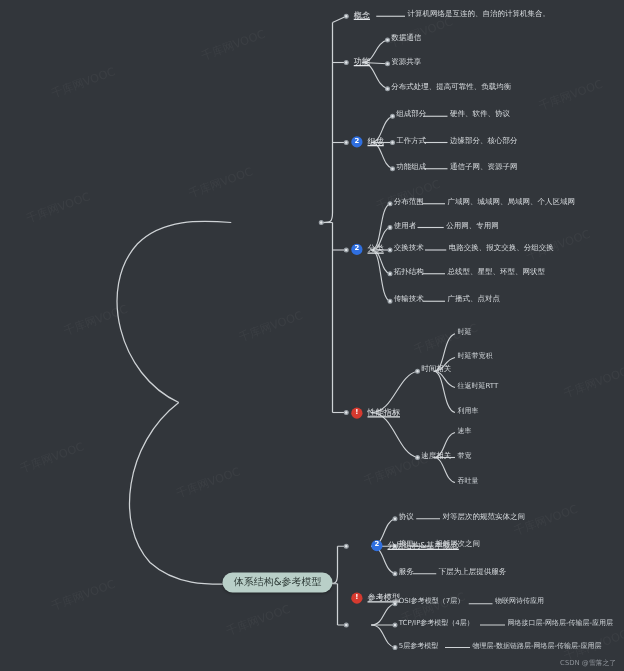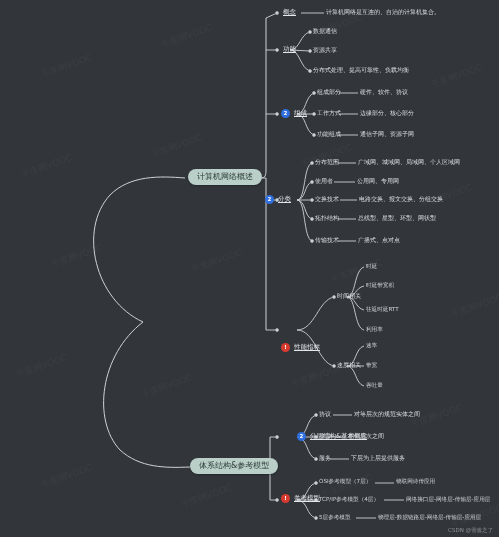--- a/index.html
+++ b/index.html
@@ -224,86 +224,85 @@
 
   <div class="dot" style="left:314px; top:413px;"></div>
   <div class="dot" style="left:314px; top:435px;"></div>
   <div class="dot" style="left:314px; top:457px;"></div>
 
   <div class="dot" style="left:314px; top:481px;"></div>
   <div class="dot" style="left:314px; top:498px;"></div>
   <div class="dot" style="left:314px; top:516px;"></div>
 
 
-  <div class="node pill" style="left:188px; top:169px;">计算机网络概述</div>
 
   <div class="node lab" style="left:283px; top:9px;">概念</div>
   <div class="node lab2" style="left:326px; top:9px;">计算机网络是互连的、自治的计算机集合。</div>
 
   <div class="node lab" style="left:283px; top:46px;">功能</div>
   <div class="node lab2" style="left:313px; top:28px;">数据通信</div>
   <div class="node lab2" style="left:313px; top:47px;">资源共享</div>
   <div class="node lab2" style="left:313px; top:67px;">分布式处理、提高可靠性、负载均衡</div>
 
   <div class="node row" style="left:281px; top:109px;">
     <span class="badge blue">2</span>
     <span class="lab">组成</span>
   </div>
   <div class="node lab2" style="left:317px; top:89px;">组成部分</div>
   <div class="node lab2" style="left:360px; top:89px;">硬件、软件、协议</div>
   <div class="node lab2" style="left:317px; top:110px;">工作方式</div>
   <div class="node lab2" style="left:360px; top:110px;">边缘部分、核心部分</div>
   <div class="node lab2" style="left:317px; top:131px;">功能组成</div>
   <div class="node lab2" style="left:360px; top:131px;">通信子网、资源子网</div>
 
-  <div class="node row" style="left:265px; top:195px;">
+  <div class="node row" style="left:281px; top:195px;">
     <span class="badge blue">2</span>
     <span class="lab">分类</span>
   </div>
   <div class="node lab2" style="left:315px; top:159px;">分布范围</div>
   <div class="node lab2" style="left:358px; top:159px;">广域网、城域网、局域网、个人区域网</div>
   <div class="node lab2" style="left:315px; top:178px;">使用者</div>
   <div class="node lab2" style="left:357px; top:178px;">公用网、专用网</div>
   <div class="node lab2" style="left:315px; top:196px;">交换技术</div>
   <div class="node lab2" style="left:359px; top:196px;">电路交换、报文交换、分组交换</div>
   <div class="node lab2" style="left:315px; top:215px;">拓扑结构</div>
   <div class="node lab2" style="left:358px; top:215px;">总线型、星型、环型、网状型</div>
   <div class="node lab2" style="left:315px; top:237px;">传输技术</div>
   <div class="node lab2" style="left:358px; top:237px;">广播式、点对点</div>
 
-  <div class="node row" style="left:281px; top:343px;">
+  <div class="node row" style="left:281px; top:326px;">
     <span class="badge red">!</span>
     <span class="lab">性能指标</span>
   </div>
 
   <div class="node lab2" style="left:337px; top:293px;">时间相关</div>
   <div class="node lab3" style="left:366px; top:264px;">时延</div>
   <div class="node lab3" style="left:366px; top:283px;">时延带宽积</div>
   <div class="node lab3" style="left:366px; top:307px;">往返时延RTT</div>
   <div class="node lab3" style="left:366px; top:327px;">利用率</div>
 
   <div class="node lab2" style="left:337px; top:362px;">速度相关</div>
   <div class="node lab3" style="left:366px; top:343px;">速率</div>
   <div class="node lab3" style="left:366px; top:363px;">带宽</div>
   <div class="node lab3" style="left:366px; top:383px;">吞吐量</div>
 
-  <div class="node pill" style="left:190px; top:458px;">体系结构&amp;参考模型</div>
+  <div class="node pill" style="left:178px; top:458px;">体系结构&amp;参考模型</div>
 
   <div class="node row" style="left:281px; top:432px;margin-left:16px;">
     <span class="badge blue">2</span>
     <span class="lab">分层结构&amp;基本概念</span>
   </div>
   <div class="node lab2" style="left:319px; top:411px;">协议</div>
   <div class="node lab2" style="left:354px; top:411px;">对等层次的规范实体之间</div>
   <div class="node lab2" style="left:319px; top:433px;">接口</div>
   <div class="node lab2" style="left:348px; top:433px;">相邻层次之间</div>
   <div class="node lab2" style="left:319px; top:455px;">服务</div>
   <div class="node lab2" style="left:351px; top:455px;">下层为上层提供服务</div>
 
-  <div class="node row" style="left:281px; top:494px;text-align:center;">
+  <div class="node row" style="left:281px; top:474px;text-align:center;">
     <span class="badge red">!</span>
     <span class="lab">参考模型</span>
   </div>
   <div class="node lab3" style="left:319px; top:479px;">OSI参考模型（7层）</div>
   <div class="node lab3" style="left:396px; top:479px;">物联网诗传应用</div>
   <div class="node lab3" style="left:319px; top:497px;">TCP/IP参考模型（4层）</div>
   <div class="node lab3" style="left:406px; top:497px;">网络接口层-网络层-传输层-应用层</div>
   <div class="node lab3" style="left:319px; top:515px;">5层参考模型</div>
   <div class="node lab3" style="left:378px; top:515px;">物理层-数据链路层-网络层-传输层-应用层</div>
 

